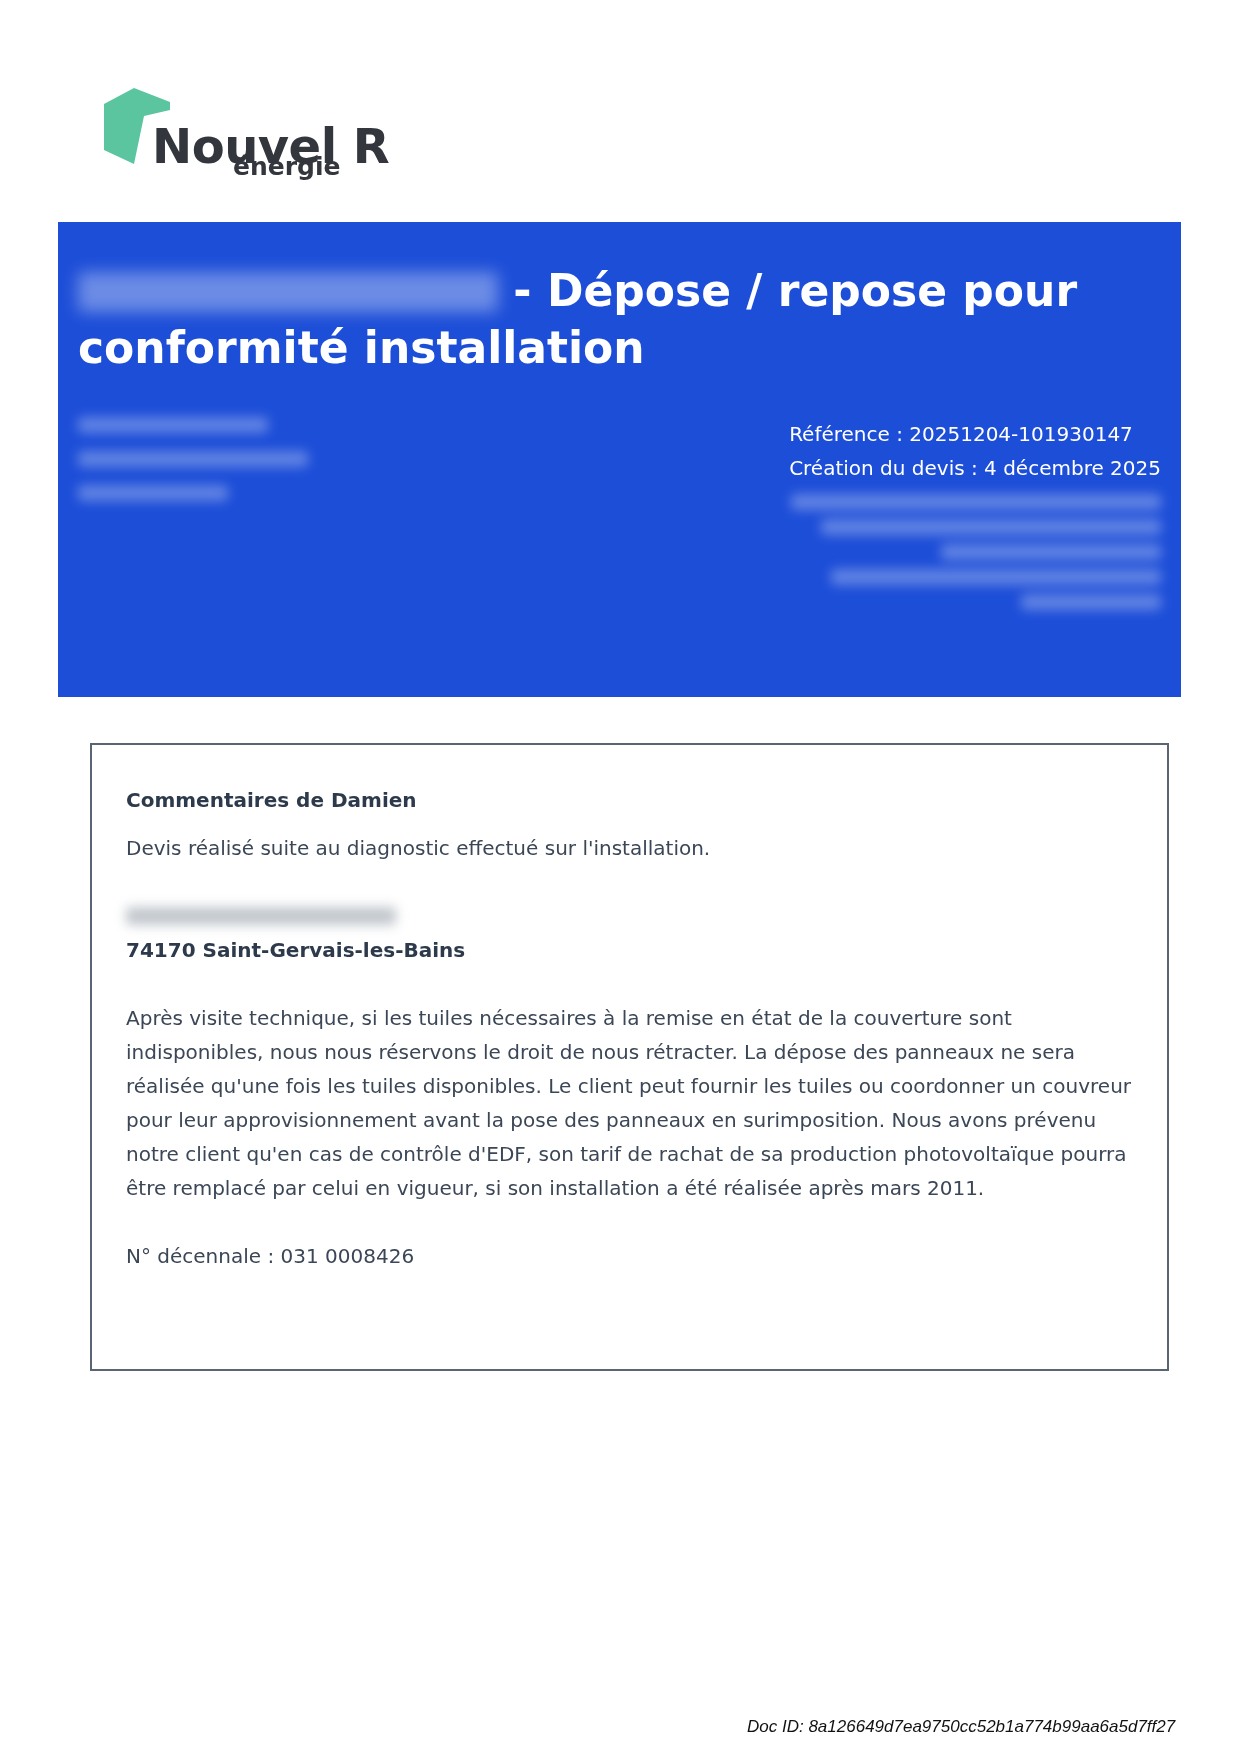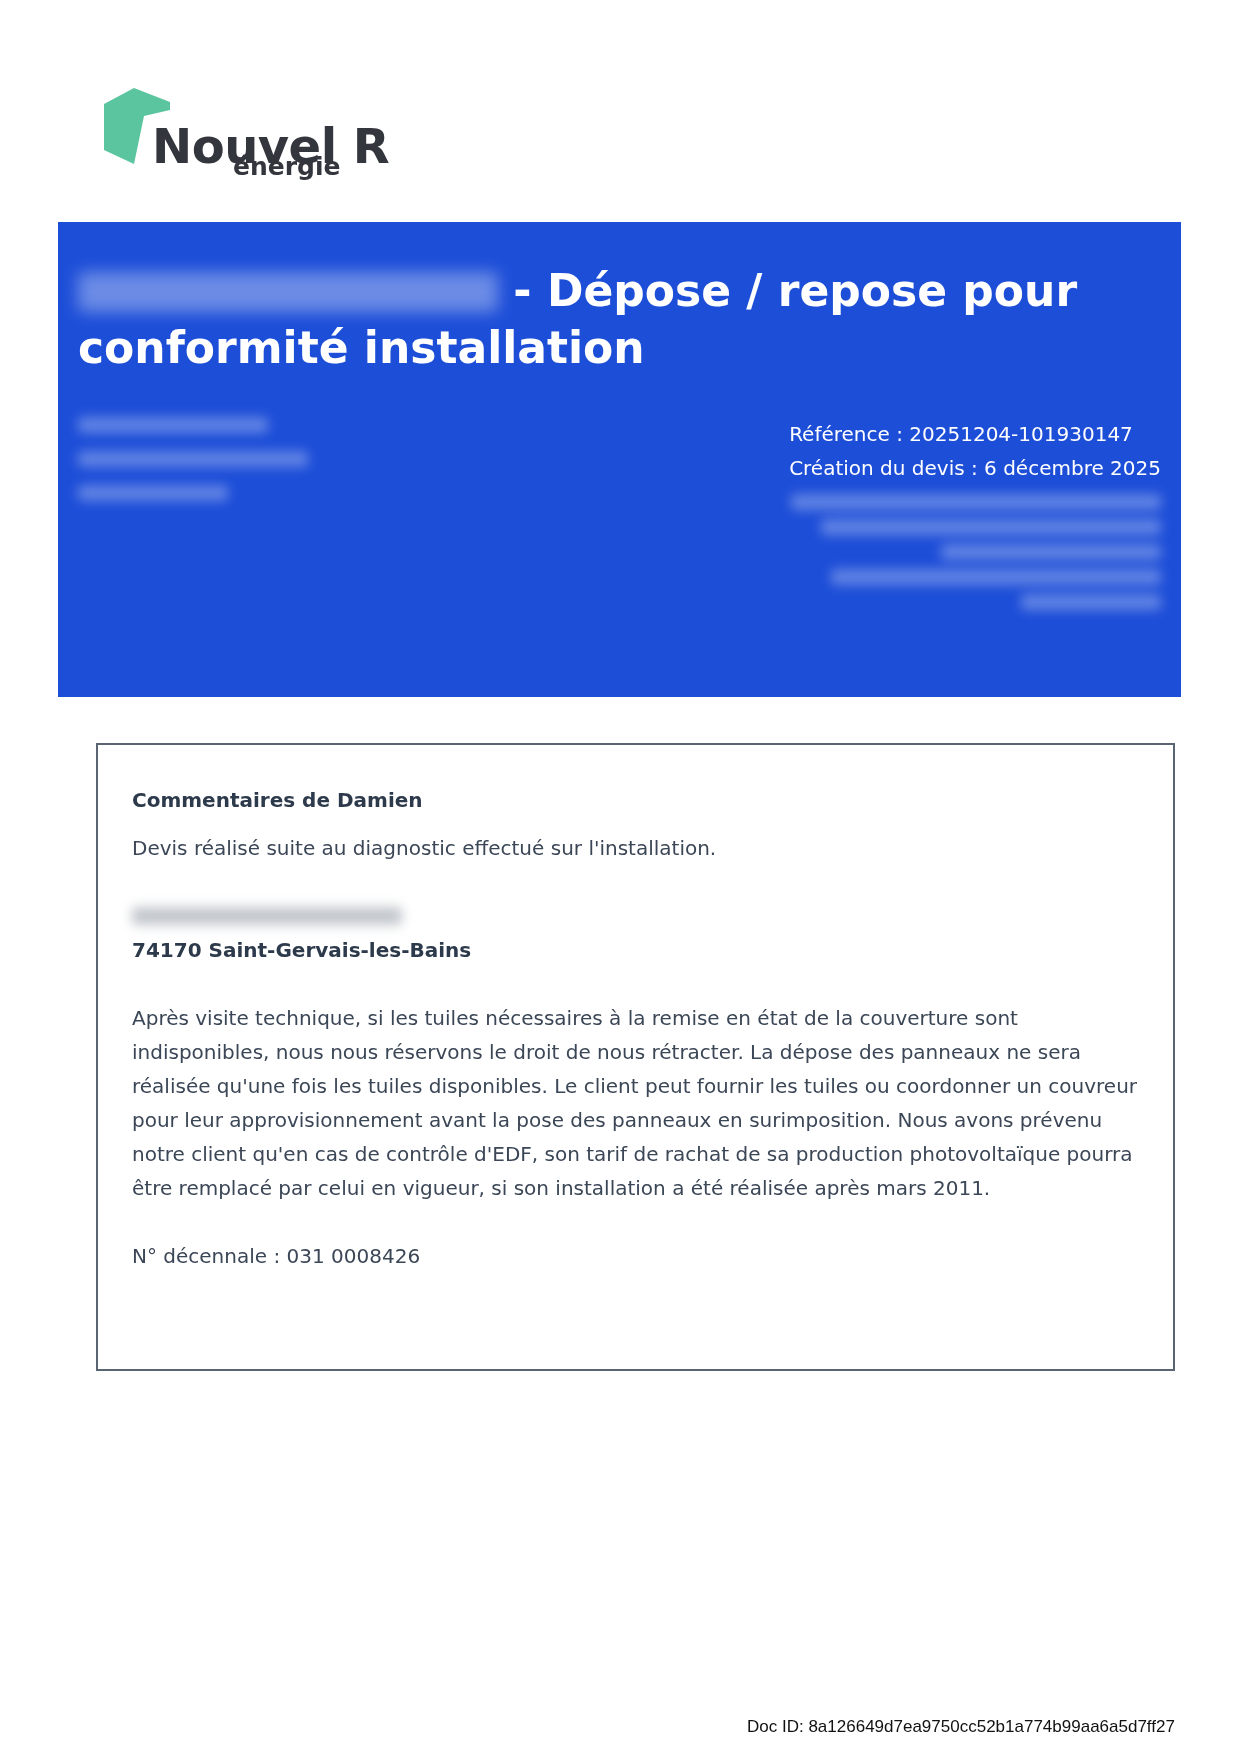--- a/index.html
+++ b/index.html
@@ -19,31 +19,31 @@
   .title .blurred { display: inline-block; width: 420px; height: 40px; vertical-align: -6px;
                     background: rgba(255,255,255,0.35); filter: blur(8px); border-radius: 4px; }
 
   .client-block { position: absolute; left: 20px; top: 195px; width: 370px; }
   .blur-line { height: 16px; margin-bottom: 18px; background: rgba(255,255,255,0.3); filter: blur(6px); border-radius: 4px; }
 
   .meta { position: absolute; right: 20px; top: 195px; color: #ffffff; font-size: 20px; line-height: 34px; }
   .meta .line { white-space: nowrap; }
   .meta .blur-r { height: 16px; margin: 9px 0 9px auto; background: rgba(255,255,255,0.3); filter: blur(6px); border-radius: 4px; }
 
-  .box { position: absolute; left: 96px; top: 743px; width: 1079px; height: 628px; border: 2px solid #5a6573; box-sizing: border-box; padding-left: 48px; }
+  .box { position: absolute; left: 90px; top: 743px; width: 1079px; height: 628px; border: 2px solid #5a6573; box-sizing: border-box; padding-left: 48px; }
   .box-inner { position: absolute; left: 34px; top: 40px; right: 30px; }
   .heading { font-size: 20px; font-weight: bold; color: #2d3a4b; margin: 0; line-height: 30px; }
   .p { font-size: 20px; line-height: 34px; color: #3b4656; margin: 0; }
   .gap-sm { height: 16px; }
   .gap-md { height: 34px; }
   .bold { font-weight: bold; color: #2d3a4b; }
   .addr-blur { width: 270px; height: 18px; margin: 8px 0 8px 0; background: rgba(120,130,145,0.45); filter: blur(6px); border-radius: 4px; }
 
   .docid { position: absolute; left: 747px; top: 1717px; font-family: "Liberation Sans", sans-serif;
-           font-size: 17px; color: #111111; white-space: nowrap; }
+           font-size: 17px; color: #111111; white-space: nowrap; font-style: italic; }
 </style>
 </head>
 <body>
 
 <div class="logo">
   <svg class="logo-mark" viewBox="0 0 70 78">
     <polygon points="34,0 70,14 70,22 44,28 34,76 4,62 4,16" fill="#5bc59f"></polygon>
   </svg>
   <div class="logo-name">Nouvel R</div>
   <div class="logo-sub">énergie</div>
@@ -56,21 +56,21 @@
   </div>
 
   <div class="client-block">
     <div class="blur-line" style="width:190px"></div>
     <div class="blur-line" style="width:230px"></div>
     <div class="blur-line" style="width:150px"></div>
   </div>
 
   <div class="meta">
     <div class="line">Référence : 20251204-101930147</div>
-    <div class="line">Création du devis : 6 décembre 2025</div>
+    <div class="line">Création du devis : 4 décembre 2025</div>
     <div class="blur-r" style="width:370px"></div>
     <div class="blur-r" style="width:340px"></div>
     <div class="blur-r" style="width:220px"></div>
     <div class="blur-r" style="width:330px"></div>
     <div class="blur-r" style="width:140px"></div>
   </div>
 </div>
 
 <div class="box">
   <div class="box-inner">

